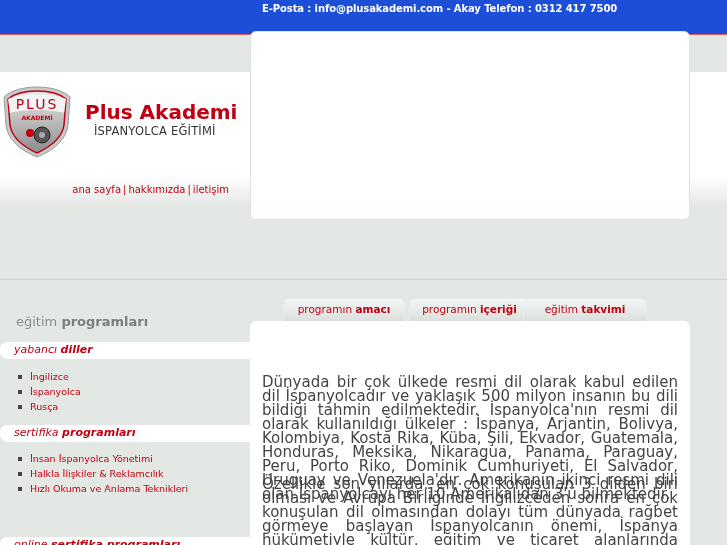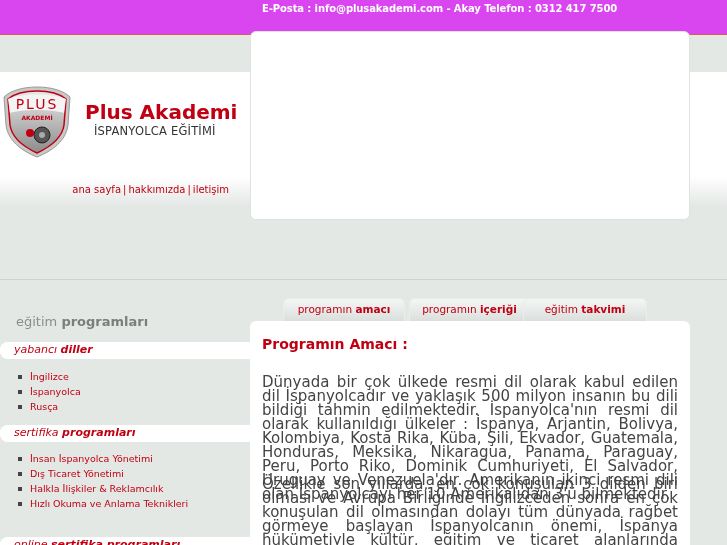--- a/index.html
+++ b/index.html
@@ -1,19 +1,19 @@
 <!DOCTYPE html>
 <html><head>
 <meta charset="utf-8">
 <style>
   * { box-sizing: border-box; margin: 0; padding: 0; }
   html, body { width: 727px; height: 545px; overflow: hidden; }
   body { background: #e4e8e5; font-family: "DejaVu Sans", sans-serif; position: relative; }
 
-  .topbar { position: absolute; left: 0; top: 0; width: 727px; height: 35px; background: #d946ef; border-bottom: 1px solid #d85a5a; }
+  .topbar { position: absolute; left: 0; top: 0; width: 727px; height: 35px; background: #1d4ed8; border-bottom: 1px solid #d85a5a; }
   .topbar .contact { position: absolute; left: 262px; top: 3px; font-size: 10px; font-weight: bold; color: #fff; white-space: nowrap; letter-spacing: -0.1px; }
 
   .band-white { position: absolute; left: 0; top: 72px; width: 727px; height: 104px; background: #fff; }
   .band-grad { position: absolute; left: 0; top: 176px; width: 727px; height: 30px; background: linear-gradient(#ffffff, #e4e8e5); }
   .hline { position: absolute; left: 0; top: 279px; width: 727px; height: 1px; background: #cfd3d0; }
 
   .logo { position: absolute; left: 2px; top: 85px; width: 70px; height: 74px; }
   .brand-title { position: absolute; left: 85px; top: 100px; font-size: 20px; font-weight: bold; color: #c00012; white-space: nowrap; }
   .brand-sub { position: absolute; left: 94px; top: 124px; font-size: 11.5px; color: #333; white-space: nowrap; letter-spacing: 0.2px; }
 
@@ -92,21 +92,20 @@
   <li>İngilizce</li>
   <li>İspanyolca</li>
   <li>Rusça</li>
 </ul>
 
 <div class="cat" style="top:425px;">
   <span class="txt"><span>sertifika </span><b>programları</b></span>
 </div>
 <ul class="list" style="top:451px;">
   <li>İnsan İspanyolca Yönetimi</li>
-  <li>Dış Ticaret Yönetimi</li>
   <li>Halkla İlişkiler &amp; Reklamcılık</li>
   <li>Hızlı Okuma ve Anlama Teknikleri</li>
 </ul>
 
 <div class="cat" style="top:537px;">
   <span class="txt"><span>online </span><b>sertifika programları</b></span>
 </div>
 
 <div class="tabs">
   <div class="tab" style="left:0; width:122px;">
@@ -114,16 +113,15 @@
   </div>
   <div class="tab" style="left:126px; width:121px;">
     <span>programın </span><b>içeriği</b>
   </div>
   <div class="tab" style="left:240px; width:124px;">
     <span>eğitim </span><b>takvimi</b>
   </div>
 </div>
 
 <div class="content">
-  <h1>Programın Amacı :</h1>
   <p style="top:54px;">Dünyada bir çok ülkede resmi dil olarak kabul edilen dil İspanyolcadır ve yaklaşık 500 milyon insanın bu dili bildiği tahmin edilmektedir. İspanyolca'nın resmi dil olarak kullanıldığı ülkeler : İspanya, Arjantin, Bolivya, Kolombiya, Kosta Rika, Küba, Şili, Ekvador, Guatemala, Honduras, Meksika, Nikaragua, Panama, Paraguay, Peru, Porto Riko, Dominik Cumhuriyeti, El Salvador, Uruguay ve Venezuela'dır. Amerikanın ikinci resmi dili olan İspanyolcayı her 10 Amerikalıdan 3'ü bilmektedir.</p>
   <p style="top:156px;">Özellikle son yıllarda, en çok konuşulan 3 dilden biri olması ve Avrupa Birliğinde İngilizceden sonra en çok konuşulan dil olmasından dolayı tüm dünyada rağbet görmeye başlayan İspanyolcanın önemi, İspanya hükümetiyle kültür, eğitim ve ticaret alanlarında yapılan anlaşmalar sayesinde Türkiye'de de anlaşılmaya başlanmıştır.</p>
 </div>
 
 </body></html>

